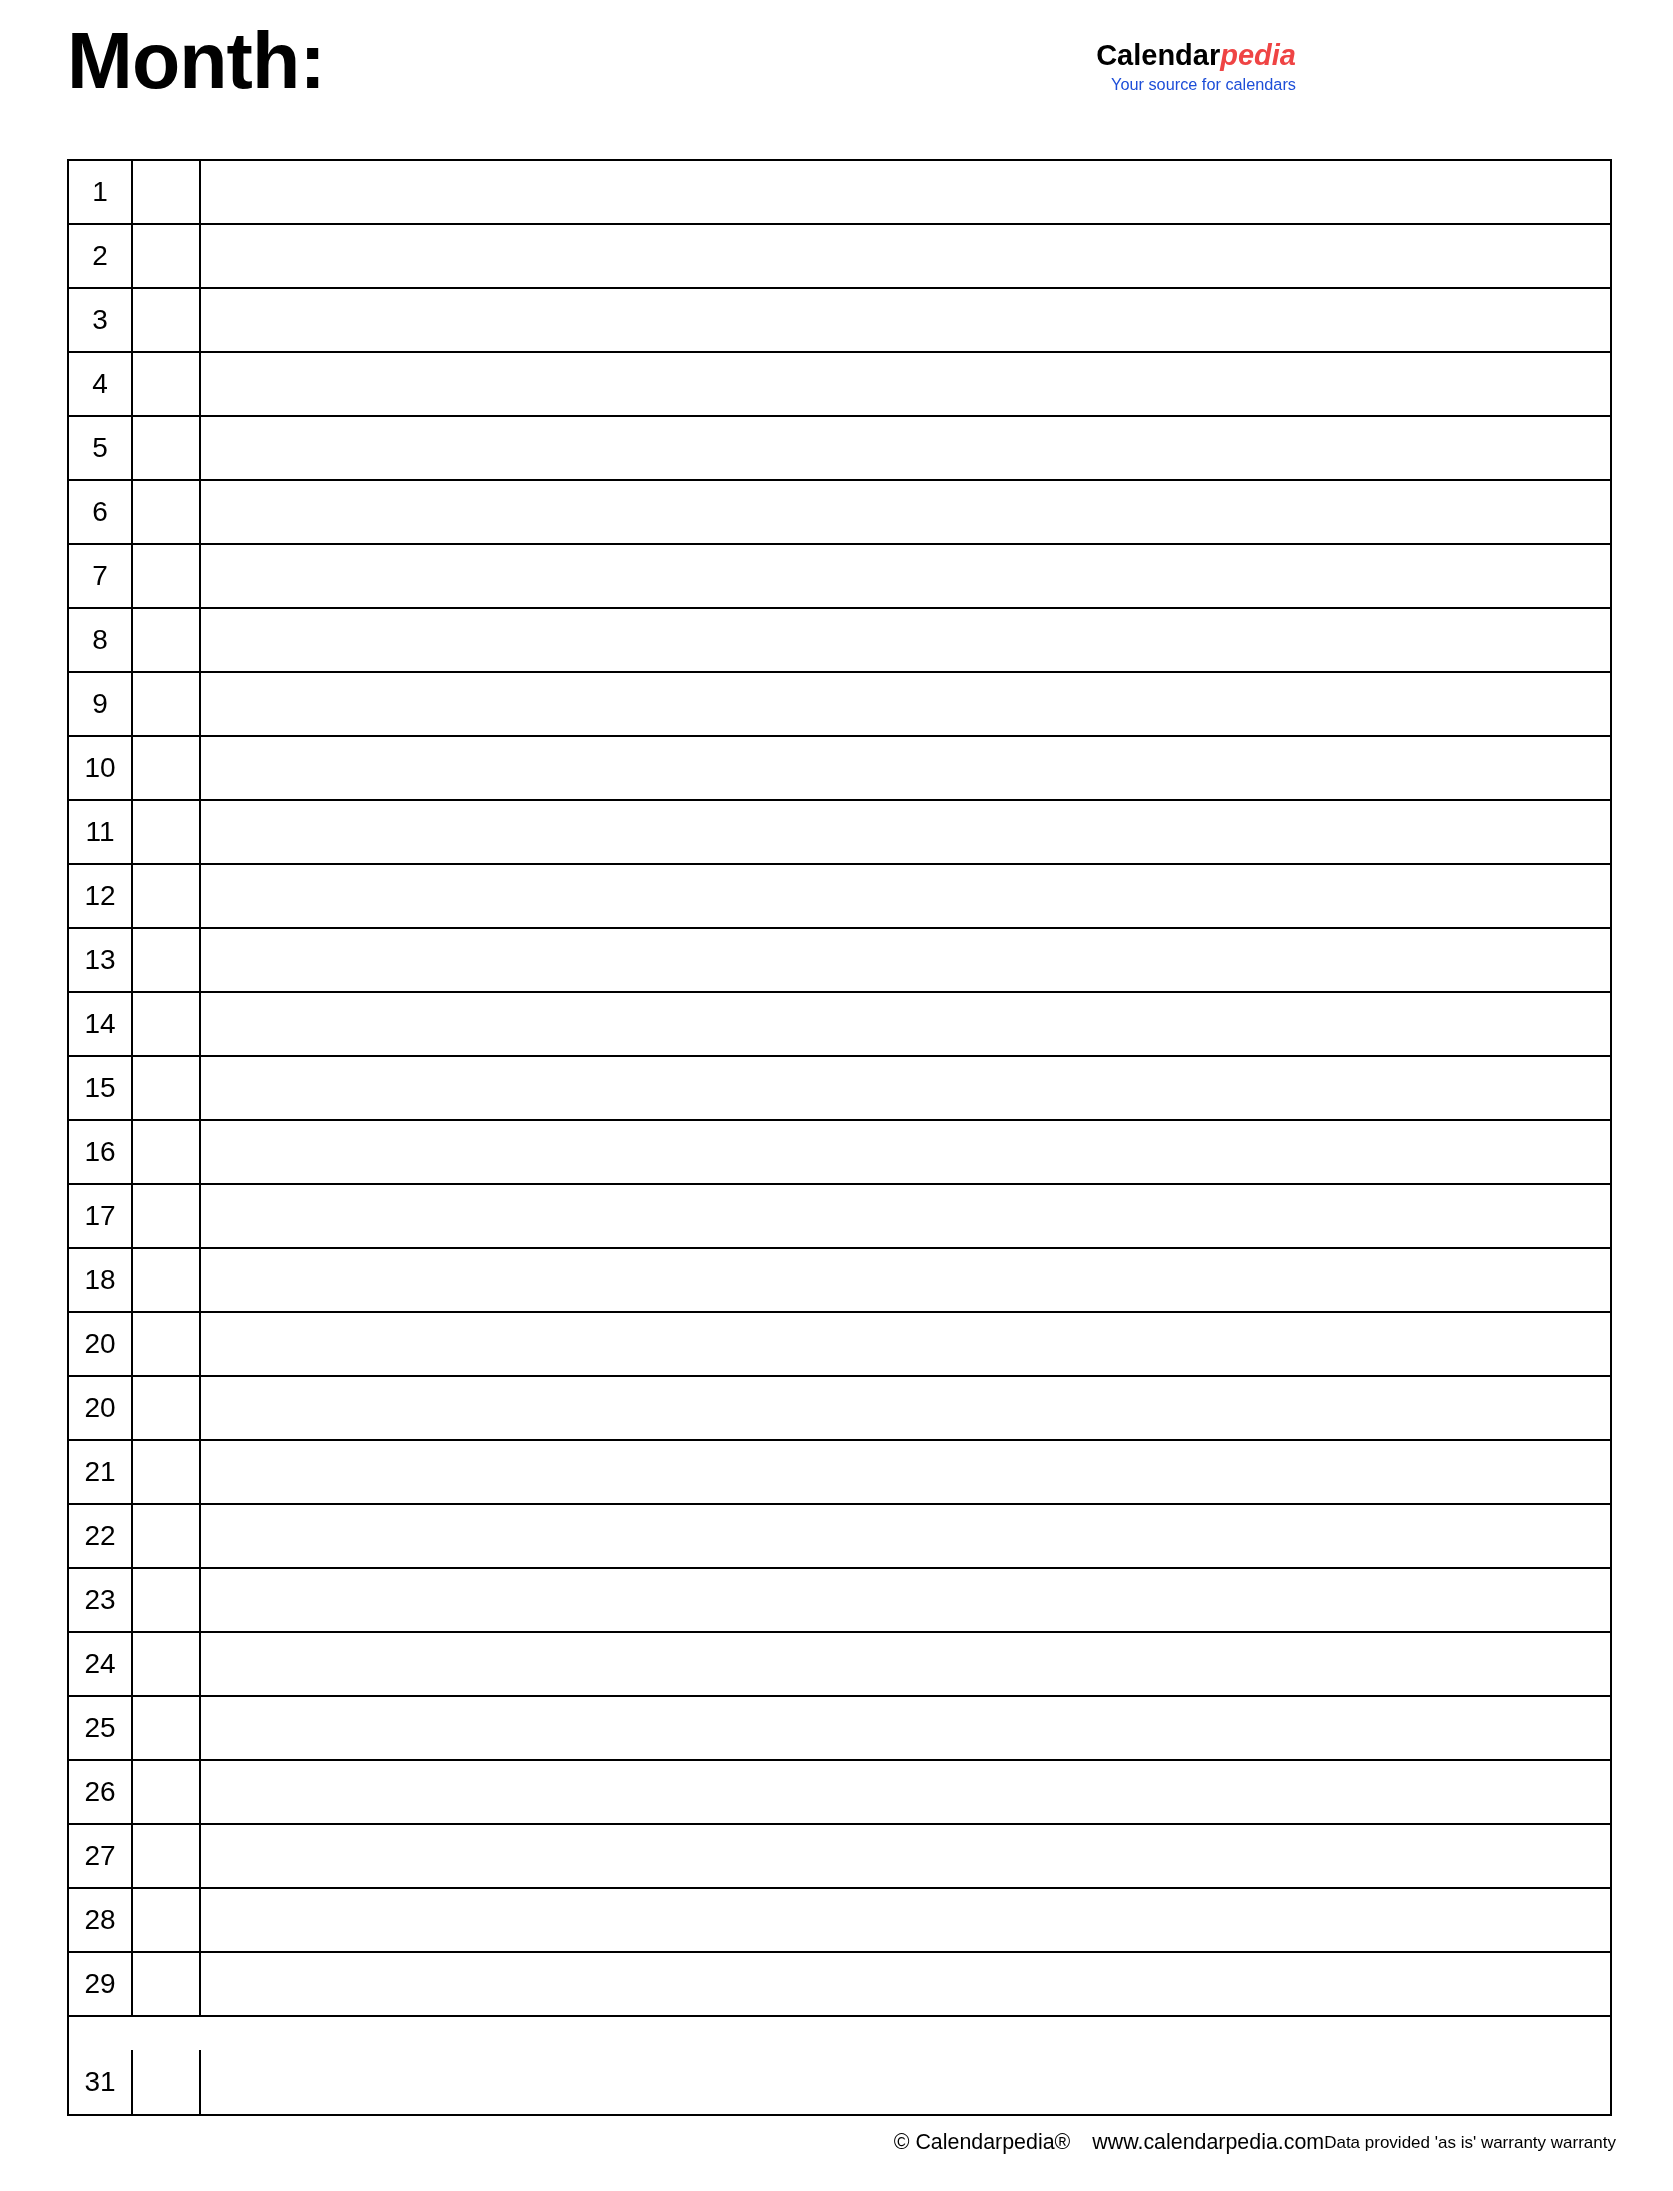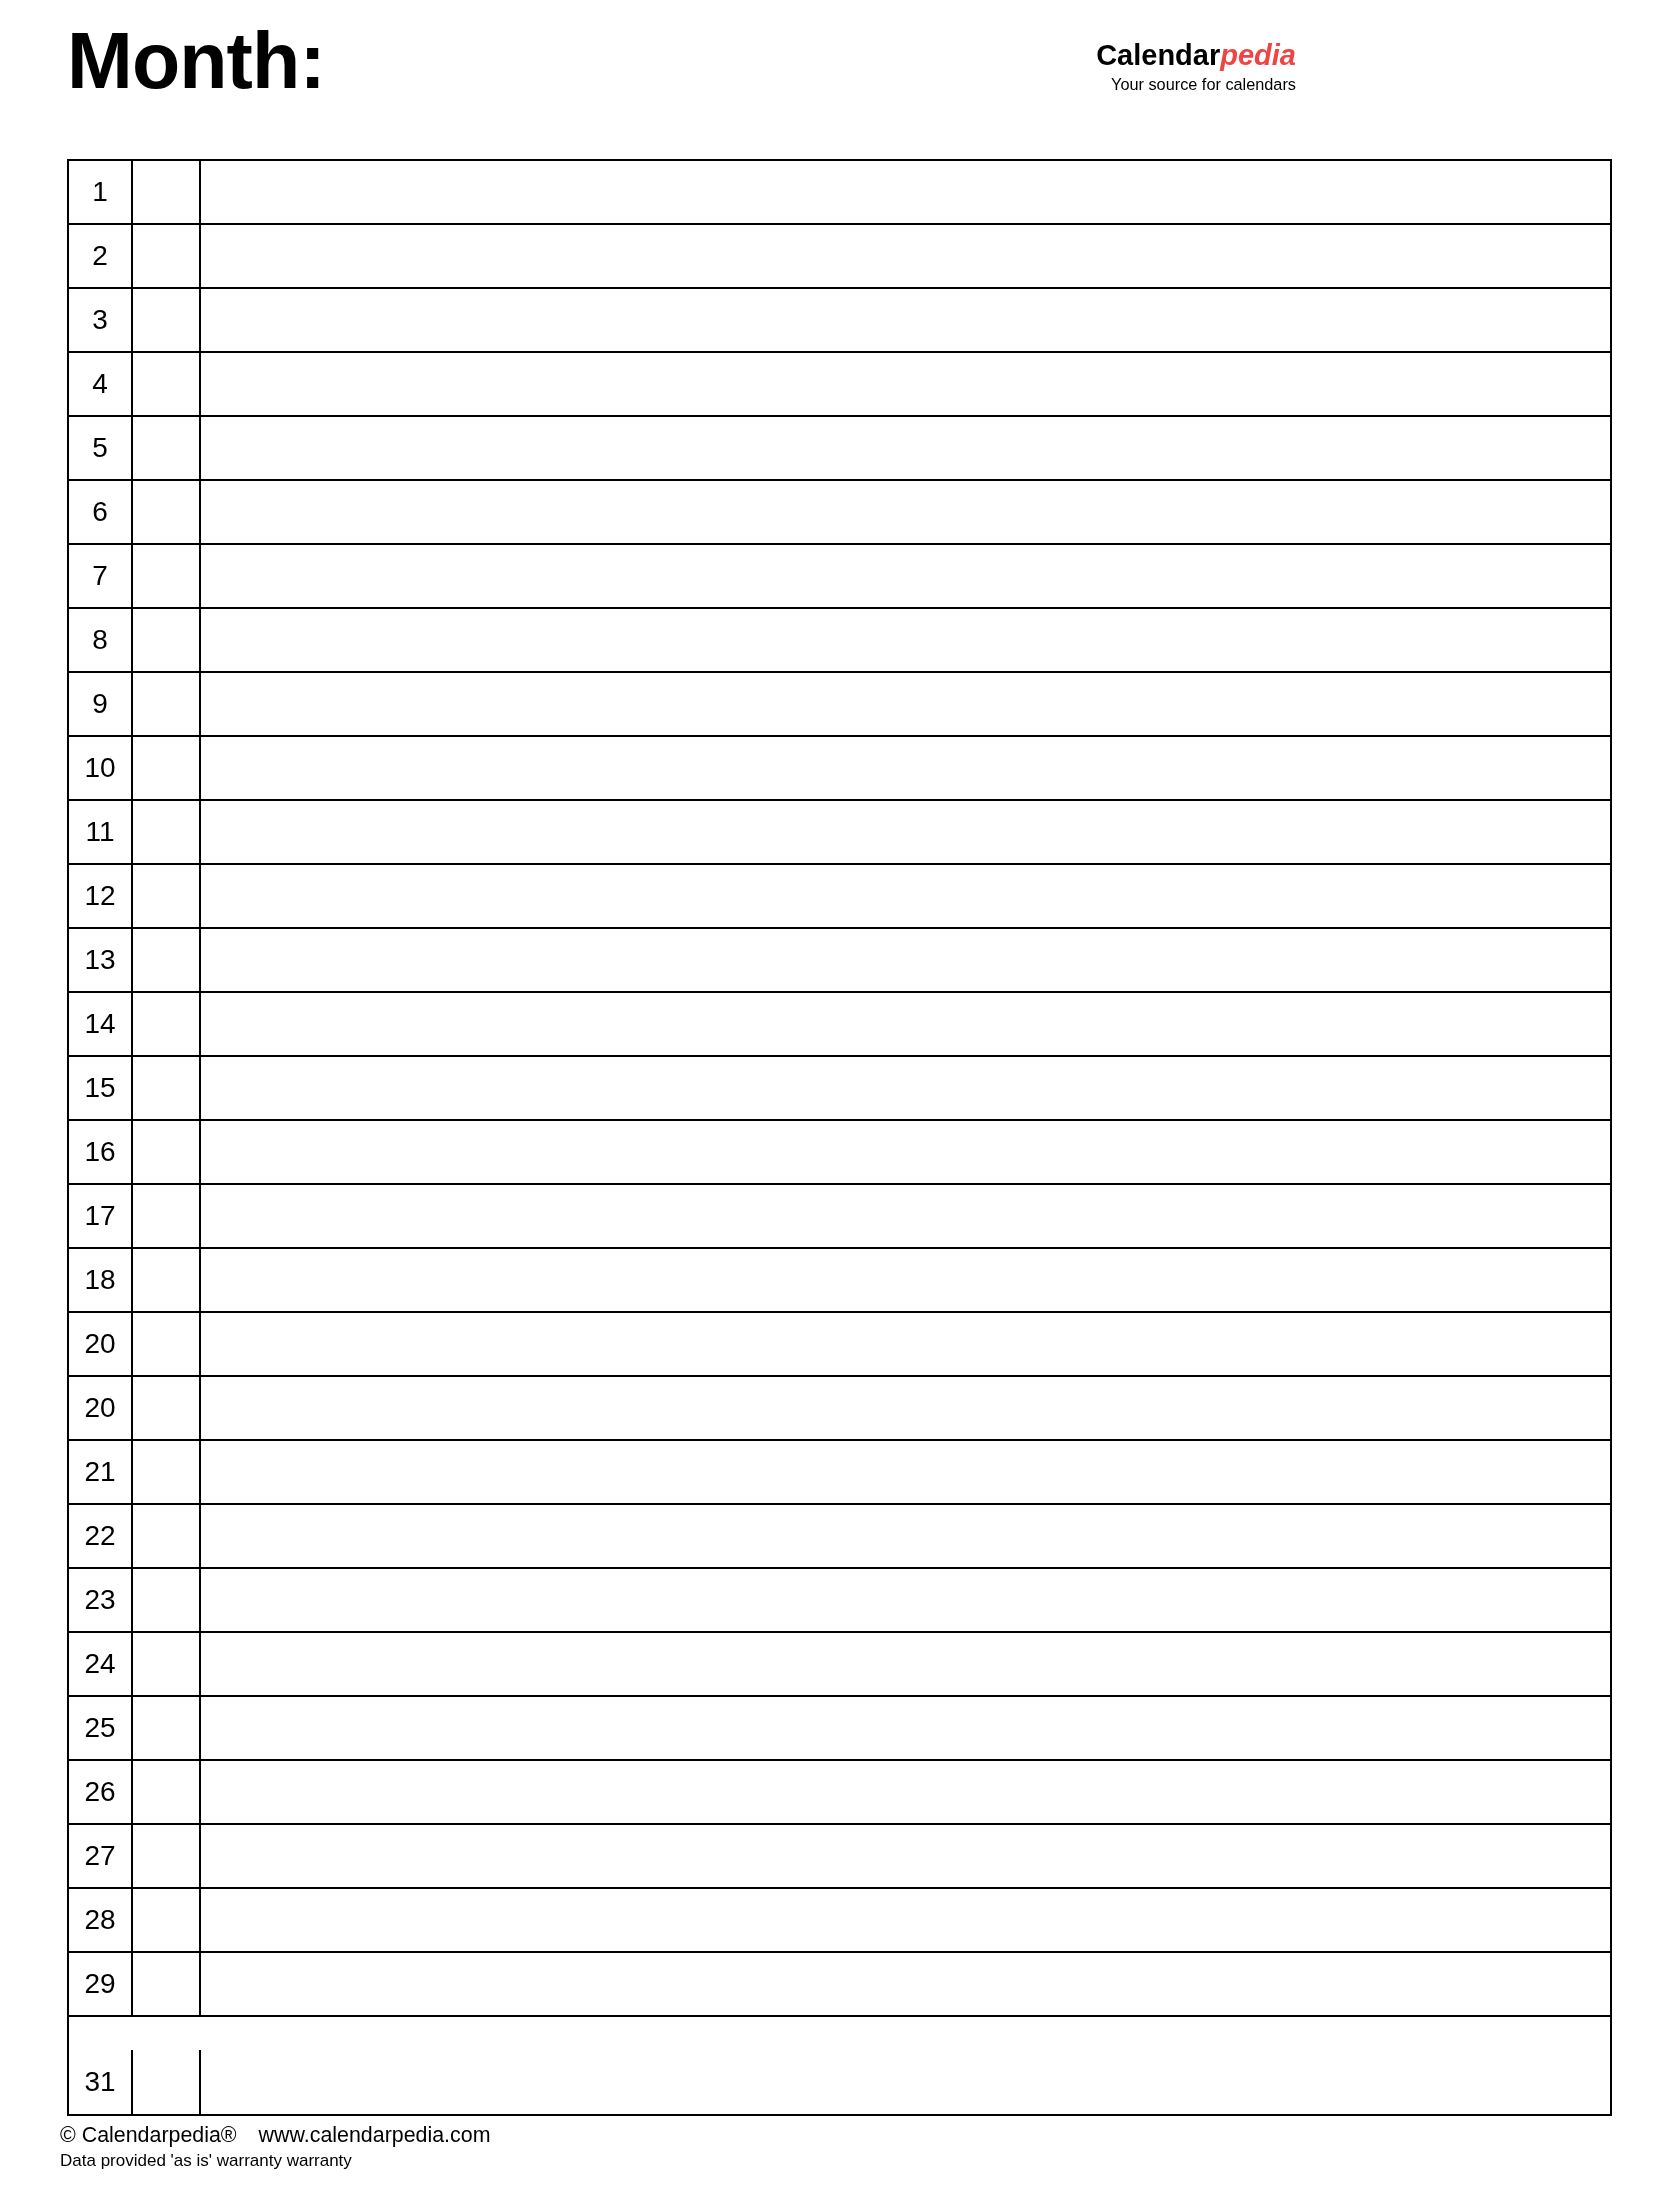--- a/index.html
+++ b/index.html
@@ -53,21 +53,21 @@
     white-space: nowrap;
   }
   .brand-main .pedia {
     color: #ef4444;
     font-style: italic;
   }
   .brand-sub {
     font-size: 16.3px;
     margin-top: 6px;
     white-space: nowrap;
-    color: #000000;
+    color: #1d4ed8;
   }
   .grid {
     position: absolute;
     left: 67px;
     top: 159px;
     width: 1545px;
     border-left: 2.6px solid #000;
     border-top: 2.6px solid #000;
     border-right: 2.6px solid #000;
     border-bottom: 2.6px solid #000;
@@ -99,28 +99,27 @@
     flex: 0 0 68px;
     border-right: 2.6px solid #000;
     box-sizing: border-box;
   }
   .cell-wide {
     flex: 1 1 auto;
     box-sizing: border-box;
   }
   .footer {
     position: absolute;
-    left: 60px;
+    left: 67px;
     right: 58px;
     top: 2130px;
     height: 34px;
     display: flex;
     align-items: flex-start;
-    justify-content: center;
-    flex-direction: column;
+    justify-content: flex-end;
   }
   .footer-left {
     font-size: 21.4px;
     white-space: nowrap;
   }
   .footer-left .sep {
     display: inline-block;
     width: 22px;
   }
   .footer-right {

